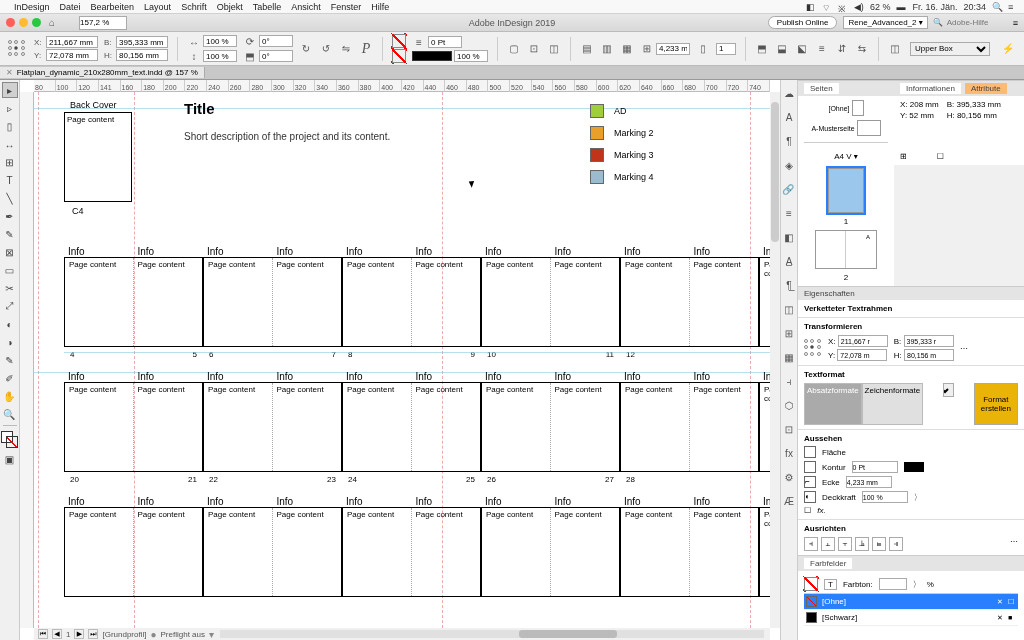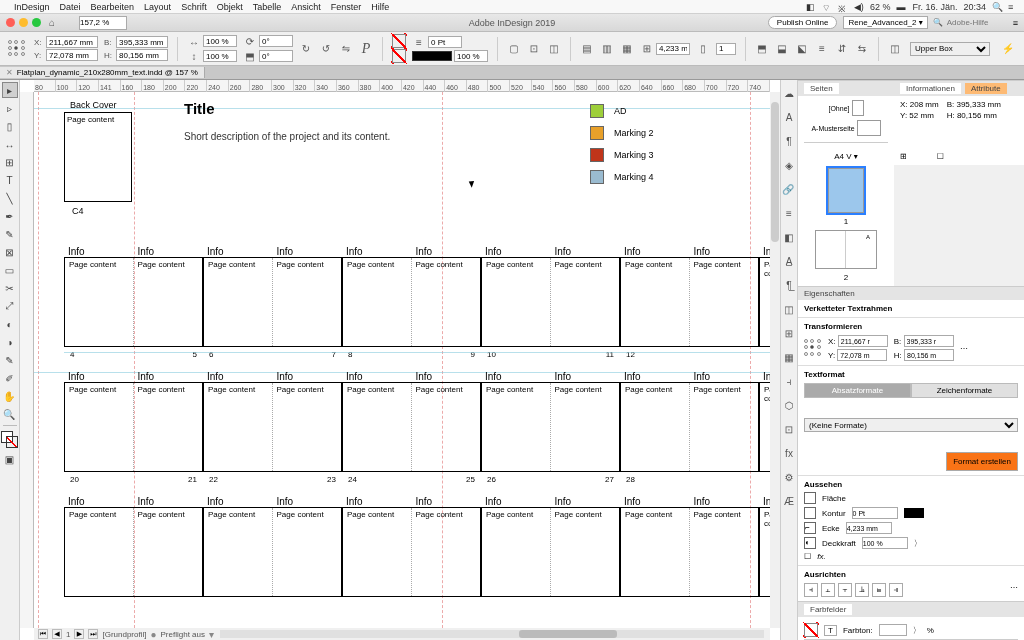--- a/index.html
+++ b/index.html
@@ -116,26 +116,26 @@
 .a4-label { text-align: center; font-size: 8px; margin: 3px 0; }
 
 .info-body { font-size: 8px; display: flex; gap: 8px; }
 .info-col { display: flex; flex-direction: column; gap: 2px; }
 
 .trans-body { display: flex; align-items: center; gap: 6px; }
 .trans-grid { width: 18px; height: 18px; display: grid; grid-template-columns: repeat(3,1fr); grid-template-rows: repeat(3,1fr); gap: 1px; }
 .trans-fields { display: grid; grid-template-columns: auto auto; gap: 2px 6px; font-size: 8px; }
 .trans-input { width: 50px; height: 12px; border: 1px solid #aaa; font-size: 7px; padding: 0 2px; }
 
-.textfmt-body { display: flex; flex-direction: column; gap: 20px; }
+.textfmt-body { display: flex; flex-direction: row; gap: 20px; }
 .fmt-tabs { display: flex; }
 .fmt-tab { flex: 1; text-align: center; padding: 2px; font-size: 8px; background: #e0e0e0; border: 1px solid #bbb; }
 .fmt-tab.on { background: #aaa; color: #fff; }
 .fmt-sel { width: 100%; height: 14px; border: 1px solid #aaa; font-size: 8px; }
-.fmt-btn { align-self: flex-end; border: 1px solid #aaa; padding: 4px 6px; font-size: 8px; background: #f97316; }
+.fmt-btn { align-self: flex-end; border: 1px solid #aaa; padding: 11px 6px; font-size: 8px; background: #eab308; }
 
 .aussehen-body { display: flex; flex-direction: column; gap: 3px; font-size: 8px; }
 .aus-row { display: flex; align-items: center; gap: 6px; }
 .aus-sw { width: 12px; height: 12px; border: 1px solid #666; }
 .aus-in { width: 46px; height: 12px; border: 1px solid #aaa; font-size: 7px; }
 
 .ausrichten-body { display: flex; gap: 3px; }
 .align-btn { width: 14px; height: 14px; border: 1px solid #aaa; display: flex; align-items: center; justify-content: center; }
 
 .farb-body { font-size: 8px; }

